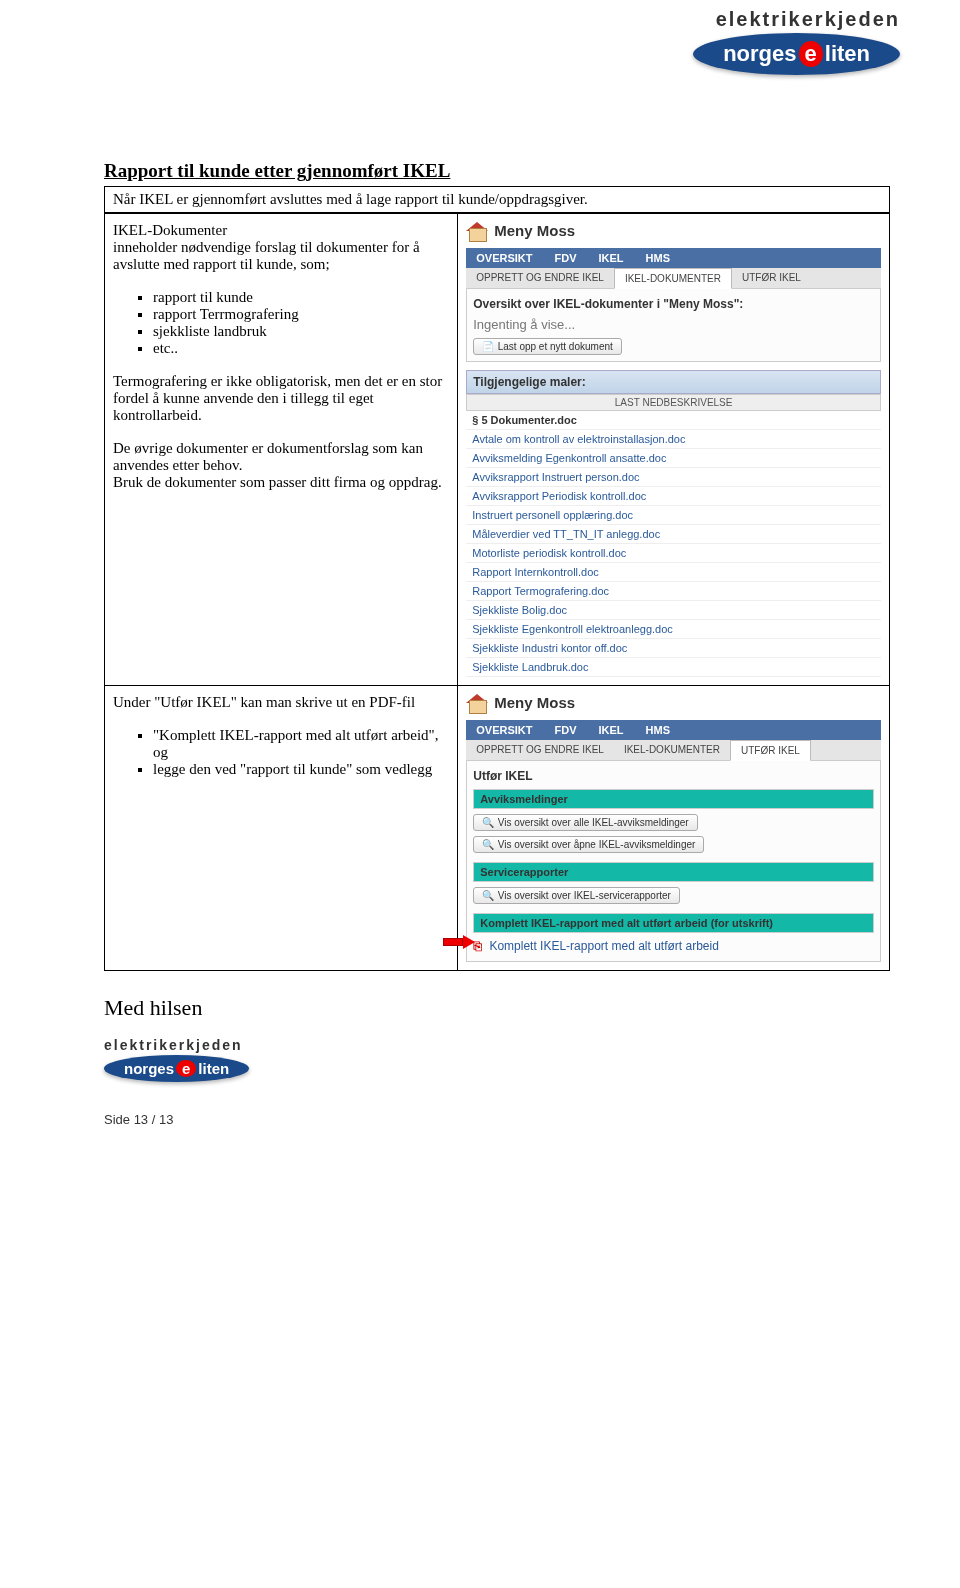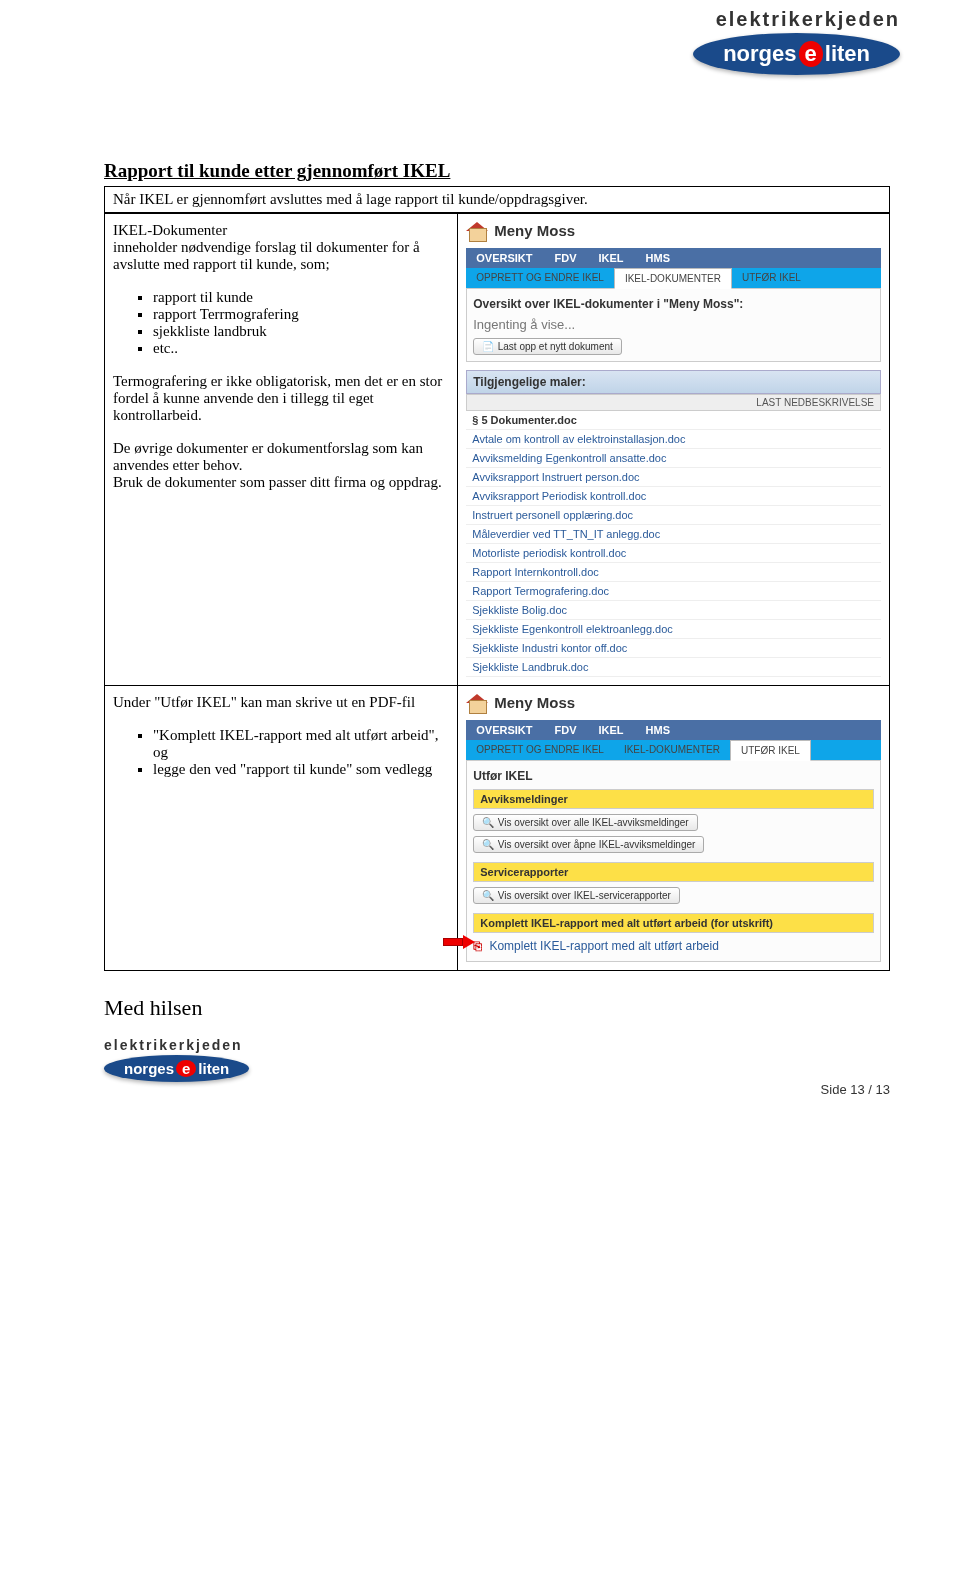--- a/index.html
+++ b/index.html
@@ -19,42 +19,42 @@
 p{margin:0 0 16px 0}
 ul.sq{list-style:square;margin:0 0 16px 0;padding-left:40px}
 .shot{font-family:Tahoma,Arial,sans-serif;font-size:12px;color:#333}
 .meny-head{display:flex;align-items:flex-start;gap:6px;margin-bottom:6px}
 .home-icon{width:22px;height:20px;position:relative;display:inline-block}
 .home-icon .roof{position:absolute;top:0;left:0;width:0;height:0;border-left:11px solid transparent;border-right:11px solid transparent;border-bottom:9px solid #c0392b}
 .home-icon .body{position:absolute;bottom:0;left:3px;width:16px;height:12px;background:#f3d29b;border:1px solid #b08040}
 .meny-title{font-weight:bold;font-size:15px}
 .navtabs{background:#4a6fa5;padding:0;display:flex;gap:2px;margin:6px 0 0 0}
 .navtabs span{color:#fff;font-weight:bold;font-size:11px;padding:4px 10px;display:inline-block}
-.subtabs{background:#0ea5e9;display:flex;gap:0;border-bottom:1px solid #bbb}
+.subtabs{background:#e5e5e5;display:flex;gap:0;border-bottom:1px solid #bbb}
 .subtabs span{padding:4px 10px;font-size:10px;color:#444}
 .subtabs span.active{background:#fff;border:1px solid #bbb;border-bottom:1px solid #fff;margin-bottom:-1px}
 .panel{border:1px solid #ccc;background:#fcfcfc;padding:6px;margin-top:-1px}
 .panel h4{font-size:12px;font-weight:bold;margin:2px 0 6px 0}
 .btn{display:inline-block;border:1px solid #aaa;background:linear-gradient(#fff,#e8e8e8);padding:2px 8px;font-size:10px;border-radius:3px;color:#333}
 .btn .ic{color:#d29000;margin-right:3px}
 .bluebar{background:linear-gradient(#d8e4f2,#c0d4e8);padding:4px 6px;font-weight:bold;font-size:12px;margin-top:8px;border:1px solid #aac}
-.greybar{background:#fde047;padding:3px 6px;font-weight:bold;font-size:11px;border:1px solid #ccc;margin-top:4px}
-.thead{display:flex;justify-content:flex-end;background:#eee;border:1px solid #ccc;padding:2px 6px;font-variant:small-caps;font-size:10px;color:#555}
+.greybar{background:#14b8a6;padding:3px 6px;font-weight:bold;font-size:11px;border:1px solid #ccc;margin-top:4px}
+.thead{display:flex;justify-content:center;background:#eee;border:1px solid #ccc;padding:2px 6px;font-variant:small-caps;font-size:10px;color:#555}
 .row{padding:3px 6px;border-bottom:1px solid #eee;font-size:11px}
 .row.link{color:#2a5a9a}
 .row.bold{font-weight:bold;color:#333}
 .magnify{color:#7a9;margin-right:3px}
 .pdf-ic{color:#c00;margin-right:4px;font-weight:bold;font-size:11px}
 .arrow{position:relative}
 .arrow-shape{position:absolute;left:-30px;top:2px;display:flex;align-items:center}
 .arrow-shaft{width:18px;height:6px;background:#e00;border:1px solid #a00}
 .arrow-head{width:0;height:0;border-top:7px solid transparent;border-bottom:7px solid transparent;border-left:12px solid #e00}
 .closing{margin-top:50px;font-size:17px}
 .red{color:#c00}
-.footer{text-align:right;font-size:13px;font-family:Arial,sans-serif;color:#333}
+.footer{text-align:left;font-size:13px;margin-top:30px;font-family:Arial,sans-serif;color:#333}
 .logo-bottom{margin-top:10px}
 </style>
 </head>
 <body>
 
 <div class="page">
   <div class="logo">
     <div class="logo-text">elektrikerkjeden</div>
     <div class="logo-oval">norges<span class="e">e</span>liten</div>
   </div>

